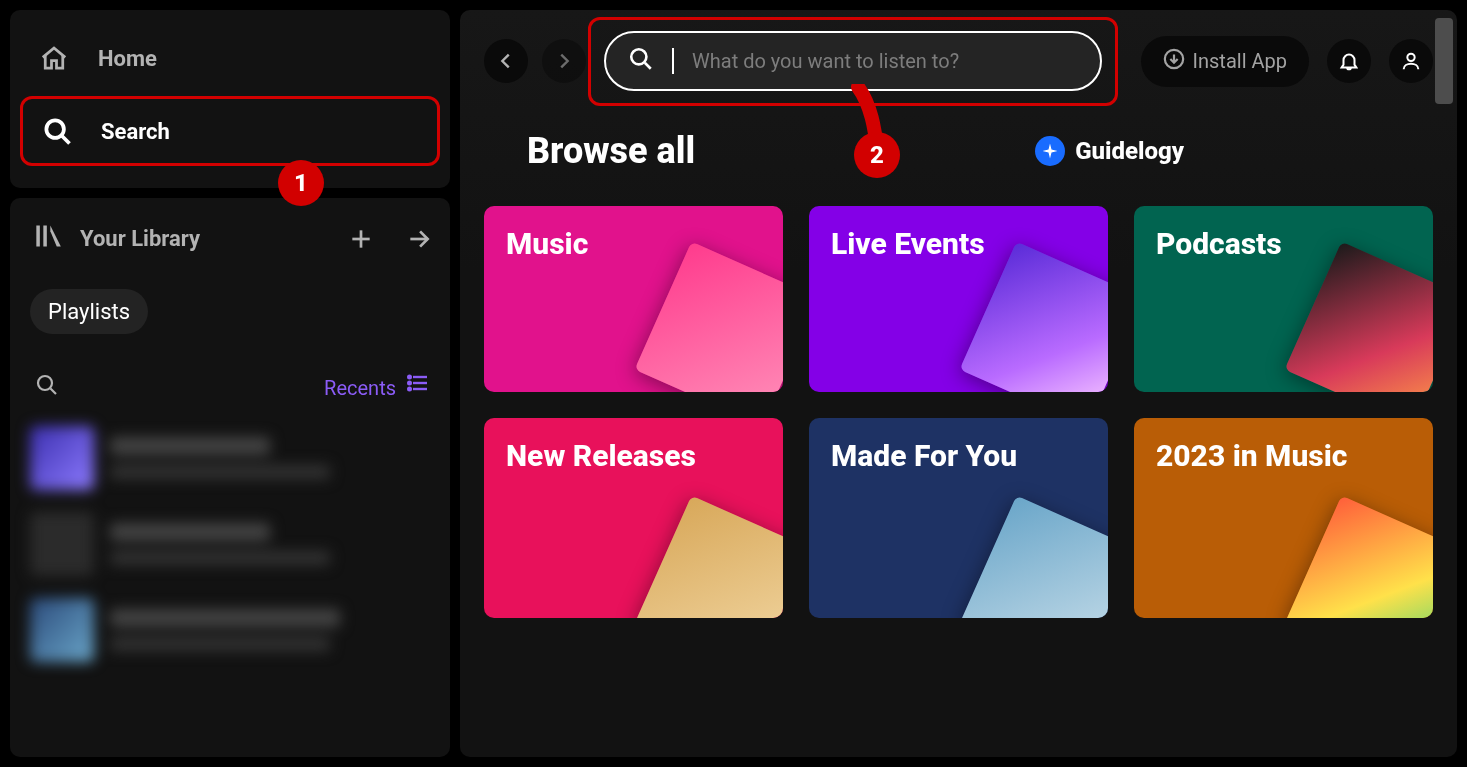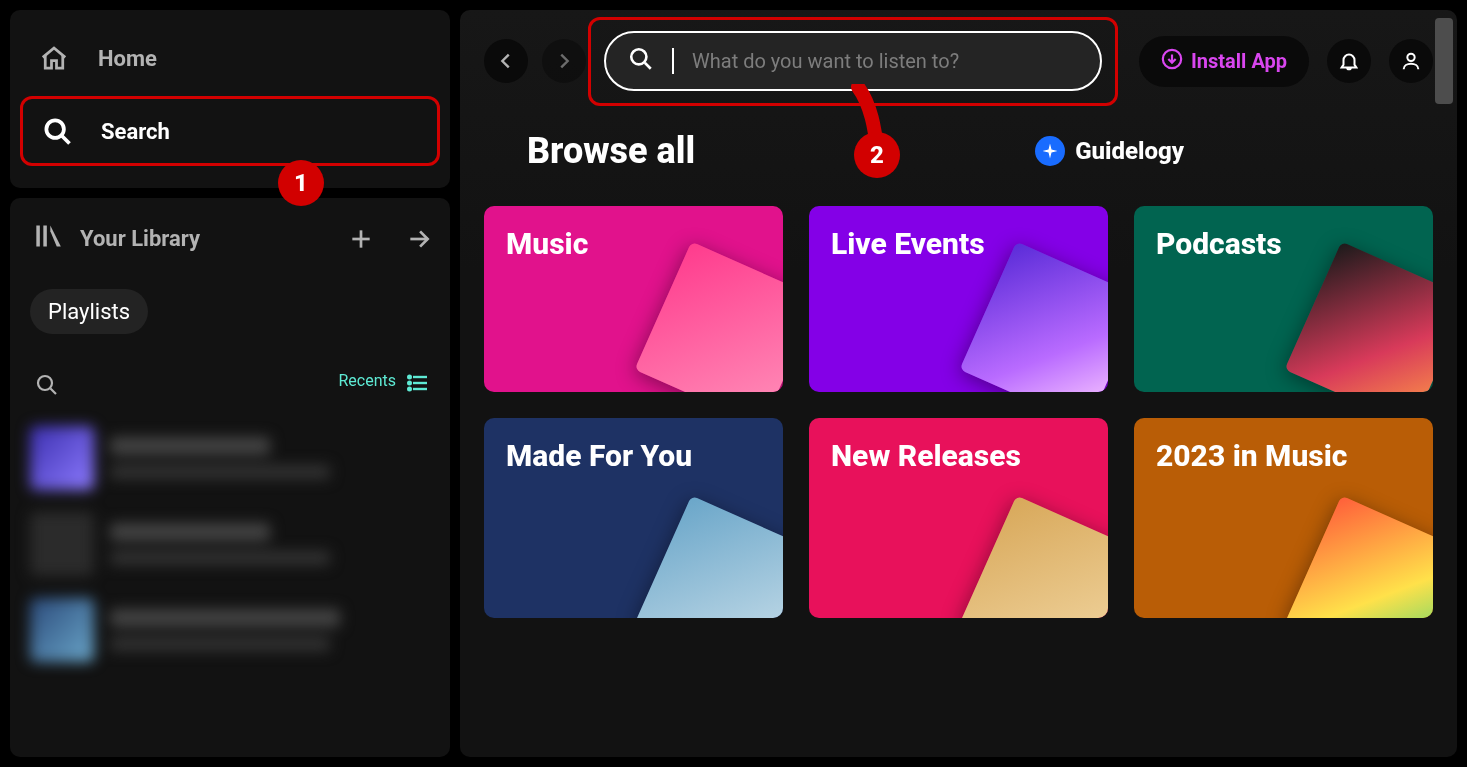--- a/index.html
+++ b/index.html
@@ -15,21 +15,21 @@
   .nav-item .ic { width:32px; height:32px; display:flex; align-items:center; justify-content:center; }
   .search-highlight { border: 3px solid #d20000; border-radius: 12px; }
   .lib-panel { flex: 1; padding: 18px 14px; display:flex; flex-direction:column; }
   .lib-head { display:flex; align-items:center; }
   .lib-title { display:flex; align-items:center; gap:18px; color:#b3b3b3; font-size:22px; font-weight:700; flex:1; cursor:pointer; padding:6px 10px; }
   .lib-icons { display:flex; gap:24px; }
   .ic-btn { width:34px; height:34px; display:flex; align-items:center; justify-content:center; color:#b3b3b3; cursor:pointer; }
   .chips { margin-top: 28px; padding-left: 6px; }
   .chip { display:inline-block; background:#232323; color:#fff; font-size:22px; padding:10px 18px; border-radius:24px; cursor:pointer; }
   .filter-row { display:flex; align-items:center; justify-content:space-between; margin-top: 34px; padding: 0 6px; }
-  .recents { display:flex; align-items:flex-start; gap:10px; color:#5eead4; font-size:16px; cursor:pointer; }
+  .recents { display:flex; align-items:flex-end; gap:10px; color:#8b5cf6; font-size:20px; cursor:pointer; }
   .pl-list { margin-top: 24px; display:flex; flex-direction:column; gap:22px; filter: blur(7px); padding: 0 6px; }
   .pl-item { display:flex; align-items:center; gap:16px; cursor:pointer; }
   .pl-art { width:64px; height:64px; border-radius:6px; }
   .pl-text .t1 { width:160px; height:18px; background:#444; border-radius:4px; margin-bottom:10px; }
   .pl-text .t2 { width:220px; height:14px; background:#333; border-radius:4px; }
 
   
   .right { flex:1; position:relative; background: linear-gradient(#171717, #121212 260px); border-radius:10px; overflow:hidden; }
   .main-scroll { position:absolute; inset:0; overflow:hidden; }
   .topbar { position:absolute; top:0; left:0; right:0; height:102px; display:flex; align-items:center; padding: 0 24px; gap:14px; }
@@ -37,21 +37,21 @@
   .circ-btn { width:44px; height:44px; border-radius:50%; background:#0a0a0a; display:flex; align-items:center; justify-content:center; cursor:pointer; color:#b3b3b3; }
   .circ-btn.disabled { opacity:.55; }
   .search-wrap { position:relative; flex:0 0 auto; margin-left: 4px; }
   .search-box { width: 498px; height: 60px; border-radius: 40px; background:#242424; border: 2px solid #fff; display:flex; align-items:center; padding: 0 22px; gap:18px; }
   .search-box input { flex:1; background:transparent; border:none; outline:none; color:#fff; font-size:20px; }
   .search-box input::placeholder { color:#7d7d7d; }
   .caret { width:2px; height:26px; background:#fff; animation: blink 1s step-start infinite; }
   @keyframes blink { 50% { opacity:0; } }
   .search-outer-highlight { position:absolute; top:-14px; left:-16px; width:530px; height:89px; border:3px solid #d20000; border-radius:12px; pointer-events:none; }
   .top-right { margin-left:auto; display:flex; align-items:center; gap:18px; }
-  .install-btn { display:flex; align-items:center; gap:8px; background:#0a0a0a; color:#d946ef; font-weight:700; font-size:20px; padding: 12px 22px; border-radius:28px; cursor:pointer; }
+  .install-btn { display:flex; align-items:center; gap:8px; background:#0a0a0a; color:#a3a3a3; font-weight:400; font-size:20px; padding: 12px 22px; border-radius:28px; cursor:pointer; }
   .content { position:absolute; top:110px; left:0; right:0; bottom:0; padding: 10px 24px 0 24px; }
   .heading-row { display:flex; align-items:center; gap: 340px; margin-left: 43px; }
   .heading { font-size:36px; font-weight:800; }
   .watermark { display:flex; align-items:center; gap:10px; font-size:24px; font-weight:800; }
   .wm-ic { width:30px; height:30px; border-radius:50%; background:#196cff; display:flex; align-items:center; justify-content:center; }
   .grid { margin-top: 34px; display:grid; grid-template-columns: repeat(3, 1fr); gap: 26px; }
   .card { position:relative; height: 186px; border-radius:10px; overflow:hidden; cursor:pointer; }
   .card .label { position:absolute; top:20px; left:22px; font-size:30px; font-weight:800; color:#fff; }
   .card .art { position:absolute; width:140px; height:140px; right:-14px; bottom:-12px; transform: rotate(24deg); border-radius:6px; box-shadow: 0 4px 20px rgba(0,0,0,.4); }
   .card.row2 { height: 200px; }
@@ -260,28 +260,28 @@
             <div class="art" style="background:linear-gradient(135deg,#ff3b8d,#ff8fb9)"></div>
           </div>
           <div class="card" style="background:#8400e7">
             <span class="label">Live Events</span>
             <div class="art" style="background:linear-gradient(135deg,#5a2bd8,#b96bff 60%,#ffd1ff)"></div>
           </div>
           <div class="card" style="background:#016450">
             <span class="label">Podcasts</span>
             <div class="art" style="background:linear-gradient(135deg,#1a1a1a,#d83a5a 60%,#ff9b46)"></div>
           </div>
+          <div class="card row2" style="background:#e8115b">
+            <span class="label">New Releases</span>
+            <div class="art" style="background:linear-gradient(135deg,#d8a85a,#f3d9a6)"></div>
+          </div>
           <div class="card row2" style="background:#1e3264">
             <span class="label">Made For You</span>
             <div class="art" style="background:linear-gradient(135deg,#6aa6c9,#cfe2ec)"></div>
           </div>
-          <div class="card row2" style="background:#e8115b">
-            <span class="label">New Releases</span>
-            <div class="art" style="background:linear-gradient(135deg,#d8a85a,#f3d9a6)"></div>
-          </div>
           <div class="card row2" style="background:#b95d06">
             <span class="label">2023 in Music</span>
             <div class="art" style="background:linear-gradient(135deg,#ff5e3a,#ffe14a 55%,#2fd27a)"></div>
           </div>
         </div>
       </div>
 
       <div class="scroll-track">
         <div class="scroll-thumb"></div>
       </div>

